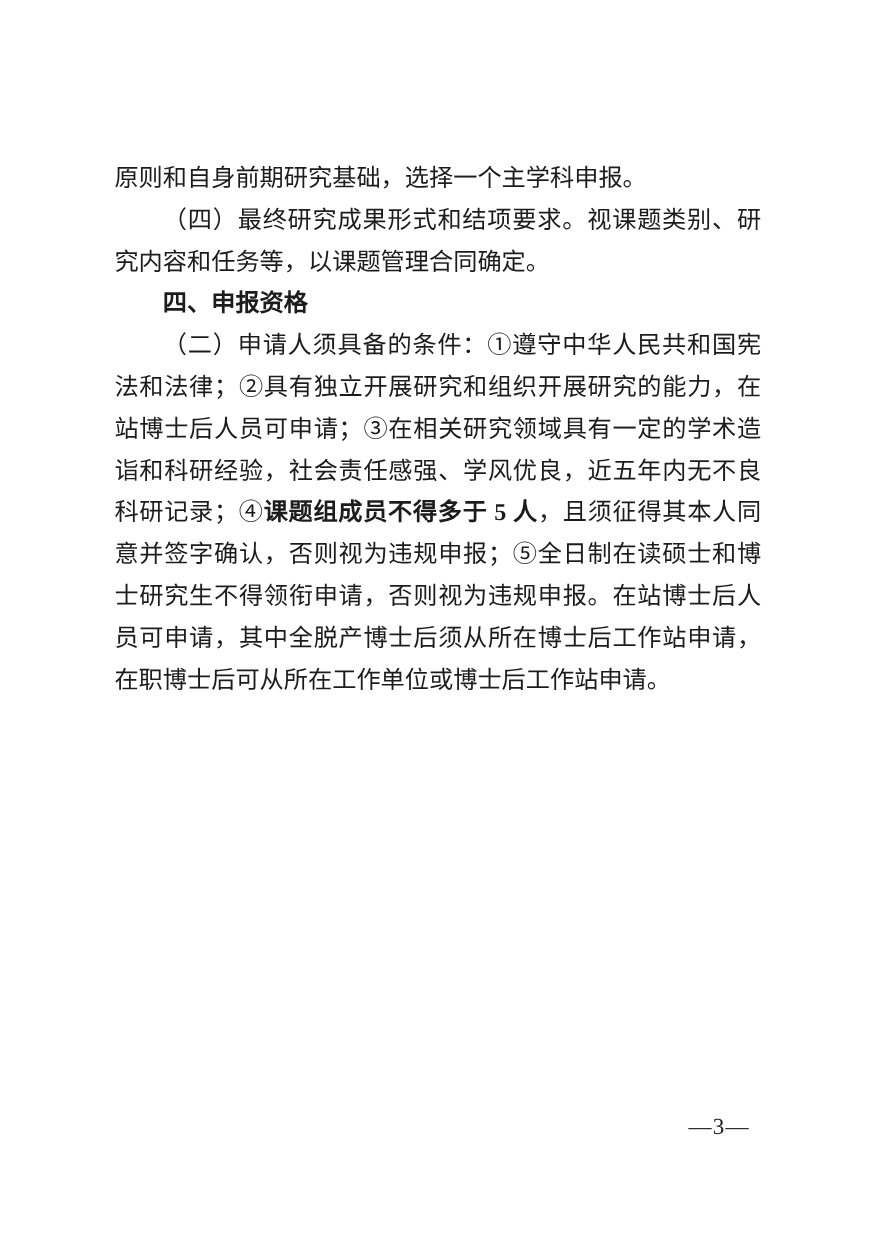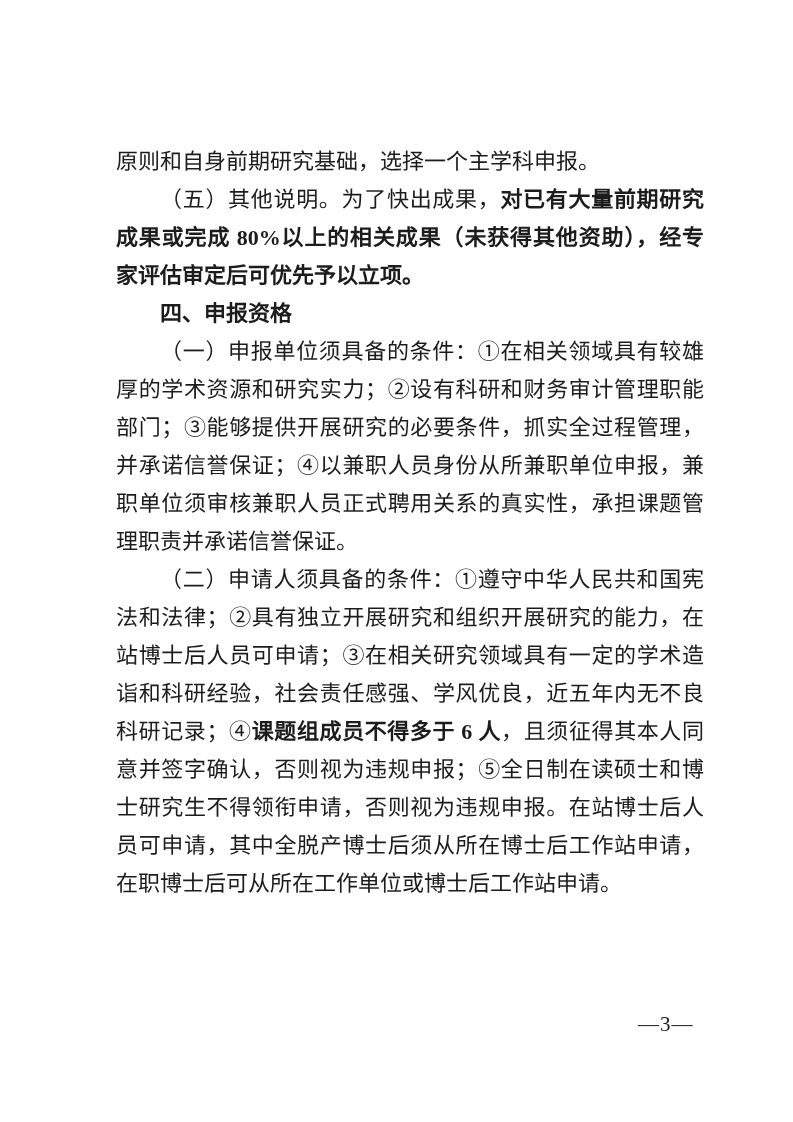--- a/index.html
+++ b/index.html
@@ -8,21 +8,21 @@
     background: #ffffff;
   }
   body {
     width: 793px;
     height: 1122px;
     position: relative;
     overflow: hidden;
   }
   .page {
     position: absolute;
-    left: 12px; top: 0;
+    left: 0; top: 0;
     width: 672px;
     height: 1122px;
     background: #ffffff;
     color: #1c1c1c;
   }
   .doc {
     position: absolute;
     left: 104px;
     top: 143px;
     width: 588px;
@@ -56,19 +56,18 @@
     letter-spacing: 1px;
     white-space: nowrap;
   }
 </style>
 </head>
 <body>
 
 <div class="page">
   <main class="doc" id="doc">
       <p class="para"><span class="seg">原则和自身前期研究基础，选择一个主学科申报。</span></p>
-      <p class="para indent"><span class="seg">（五）其他说明。为了快出成果，</span><span class="seg bold">对已有大量前期研究成果或完成 80%以上的相关成果（未获得其他资助），经专家评估审定后可优先予以立项。</span></p>
+      <p class="para indent"><span class="seg">（四）最终研究成果形式和结项要求。视课题类别、研究内容和任务等，以课题管理合同确定。</span></p>
       <p class="para heading indent"><span class="seg bold">四、申报资格</span></p>
-      <p class="para indent"><span class="seg">（一）申报单位须具备的条件：①在相关领域具有较雄厚的学术资源和研究实力；②设有科研和财务审计管理职能部门；③能够提供开展研究的必要条件，抓实全过程管理，并承诺信誉保证；④以兼职人员身份从所兼职单位申报，兼职单位须审核兼职人员正式聘用关系的真实性，承担课题管理职责并承诺信誉保证。</span></p>
-      <p class="para indent"><span class="seg">（二）申请人须具备的条件：①遵守中华人民共和国宪法和法律；②具有独立开展研究和组织开展研究的能力，在站博士后人员可申请；③在相关研究领域具有一定的学术造诣和科研经验，社会责任感强、学风优良，近五年内无不良科研记录；④</span><span class="seg bold">课题组成员不得多于 6 人</span><span class="seg">，且须征得其本人同意并签字确认，否则视为违规申报；⑤全日制在读硕士和博士研究生不得领衔申请，否则视为违规申报。在站博士后人员可申请，其中全脱产博士后须从所在博士后工作站申请，在职博士后可从所在工作单位或博士后工作站申请。</span></p>
+      <p class="para indent"><span class="seg">（二）申请人须具备的条件：①遵守中华人民共和国宪法和法律；②具有独立开展研究和组织开展研究的能力，在站博士后人员可申请；③在相关研究领域具有一定的学术造诣和科研经验，社会责任感强、学风优良，近五年内无不良科研记录；④</span><span class="seg bold">课题组成员不得多于 5 人</span><span class="seg">，且须征得其本人同意并签字确认，否则视为违规申报；⑤全日制在读硕士和博士研究生不得领衔申请，否则视为违规申报。在站博士后人员可申请，其中全脱产博士后须从所在博士后工作站申请，在职博士后可从所在工作单位或博士后工作站申请。</span></p>
     </main>
   <div class="pagenum">—3—</div>
 </div>
 
 </body></html>

